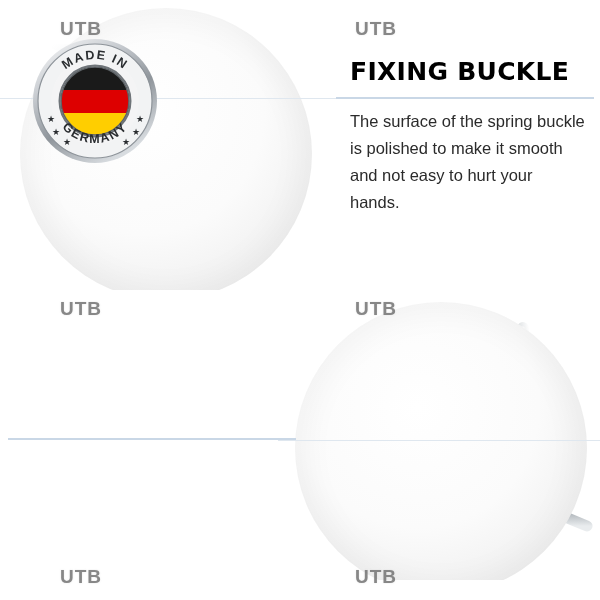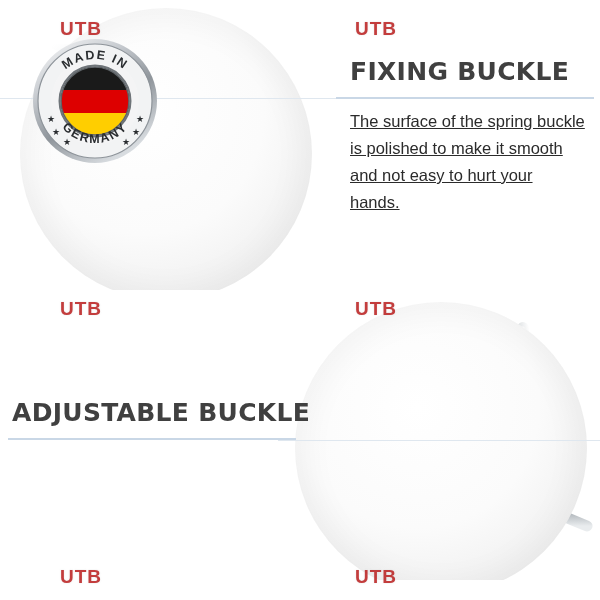--- a/index.html
+++ b/index.html
@@ -17,21 +17,21 @@
     -webkit-font-smoothing: antialiased;
   }
 
   
   .watermark {
     position: absolute;
     font-family: "Liberation Sans", sans-serif;
     font-weight: 700;
     font-size: 19px;
     letter-spacing: 1px;
-    color: #b91c1c;
+    color: #737373;
     opacity: 0.85;
     text-shadow: 0 0 2px rgba(200,200,200,0.55);
     user-select: none;
   }
   .wm-1 { left: 60px;  top: 18px; }
   .wm-2 { left: 355px; top: 18px; }
   .wm-3 { left: 60px;  top: 298px; }
   .wm-4 { left: 355px; top: 298px; }
   .wm-5 { left: 60px;  top: 566px; }
   .wm-6 { left: 355px; top: 566px; }
@@ -66,39 +66,39 @@
     width: 292px; height: 292px;
   }
 
   
   .heading {
     position: absolute;
     font-family: "DejaVu Sans", sans-serif;
     font-weight: 700;
     font-size: 25px;
     letter-spacing: 0.3px;
-    color: #404040;
+    color: #000000;
     white-space: nowrap;
   }
   .rule {
     position: absolute;
     height: 2px;
     background: #c9d7e6;
   }
   .para {
     position: absolute;
     font-family: "Liberation Sans", sans-serif;
     font-size: 16.5px;
     line-height: 27px;
     color: #2b2b2b;
   }
 
   .h-fixing  { left: 350px; top: 57px; }
   .rule-fixing { left: 336px; top: 97px; width: 258px; }
-  .p-fixing  { left: 350px; top: 108px; width: 235px; text-decoration: underline; }
+  .p-fixing  { left: 350px; top: 108px; width: 235px; }
 
   .h-adjust  { left: 12px; top: 398px; }
   .rule-adjust { left: 8px;  top: 438px; width: 288px; }
   .p-adjust  { left: 12px; top: 450px; width: 262px; }
 
   
   .faint-line {
     position: absolute;
     height: 1px;
     background: #dfe7ef;
@@ -241,21 +241,20 @@
         <text x="102" y="99" font-size="9" font-family="DejaVu Sans, sans-serif">★</text>
         <text x="106" y="86" font-size="9" font-family="DejaVu Sans, sans-serif">★</text>
       </g>
     </svg>
   </div>
 
   <div class="heading h-fixing">FIXING BUCKLE</div>
   <div class="rule rule-fixing"></div>
   <div class="para p-fixing">The surface of the spring buckle is polished to make it smooth and not easy to hurt your hands.</div>
 
-  <div class="heading h-adjust">ADJUSTABLE BUCKLE</div>
   <div class="rule rule-adjust"></div>
 
   <div class="watermark wm-1">UTB</div>
   <div class="watermark wm-2">UTB</div>
   <div class="watermark wm-3">UTB</div>
   <div class="watermark wm-4">UTB</div>
   <div class="watermark wm-5">UTB</div>
   <div class="watermark wm-6">UTB</div>
 
 </div>

